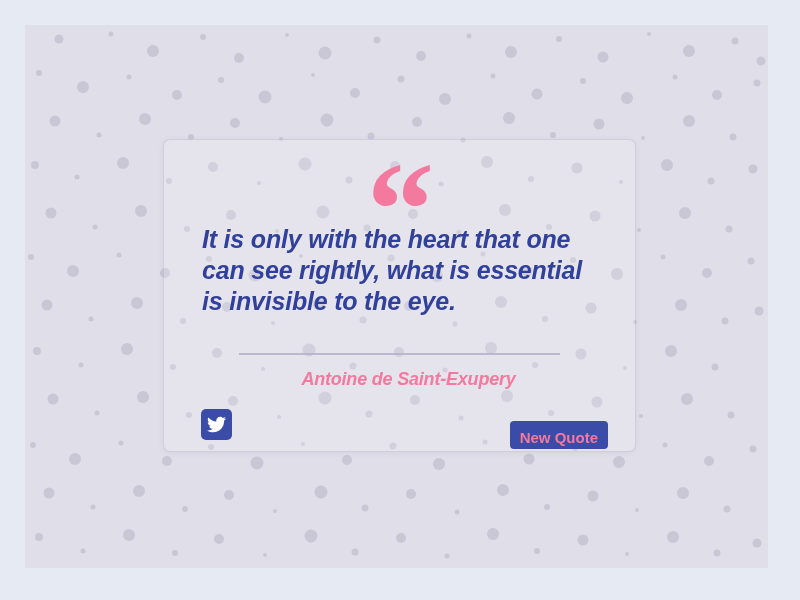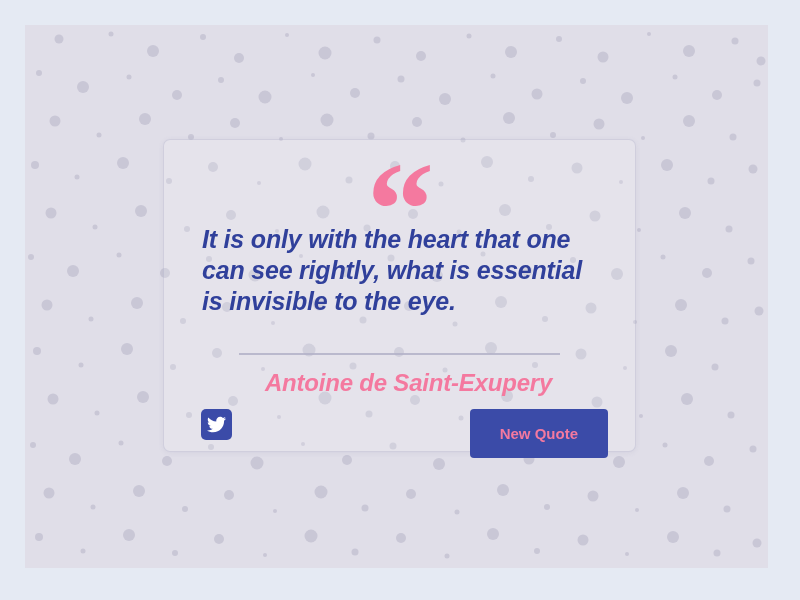--- a/index.html
+++ b/index.html
@@ -103,21 +103,21 @@
 
   
   #quote-author {
     position: absolute;
     left: 56px;
     right: 38px;
     top: 229px;
     text-align: center;
     color: #f4799f;
     font-family: "Liberation Sans", sans-serif;
-    font-size: 24px;
+    font-size: 18px;
     font-weight: 700;
     font-style: italic;
     letter-spacing: -0.2px;
   }
 
   
   #card-actions {
     position: absolute;
     left: 37px;
     right: 27px;
@@ -140,23 +140,23 @@
   }
   #twitter-button svg {
     width: 19px;
     height: 19px;
     display: block;
   }
 
   #new-quote-button {
     position: absolute;
     right: 0;
-    top: 0;
-    height: 49px;
-    padding: 0 30px;
+    top: 12px;
+    height: 28px;
+    padding: 0 10px;
     background: #3b4ba8;
     border: none;
     border-radius: 4px;
     color: #f4799f;
     font-family: "Liberation Sans", sans-serif;
     font-size: 15px;
     font-weight: 700;
     line-height: 33px;
     cursor: pointer;
     white-space: nowrap;

